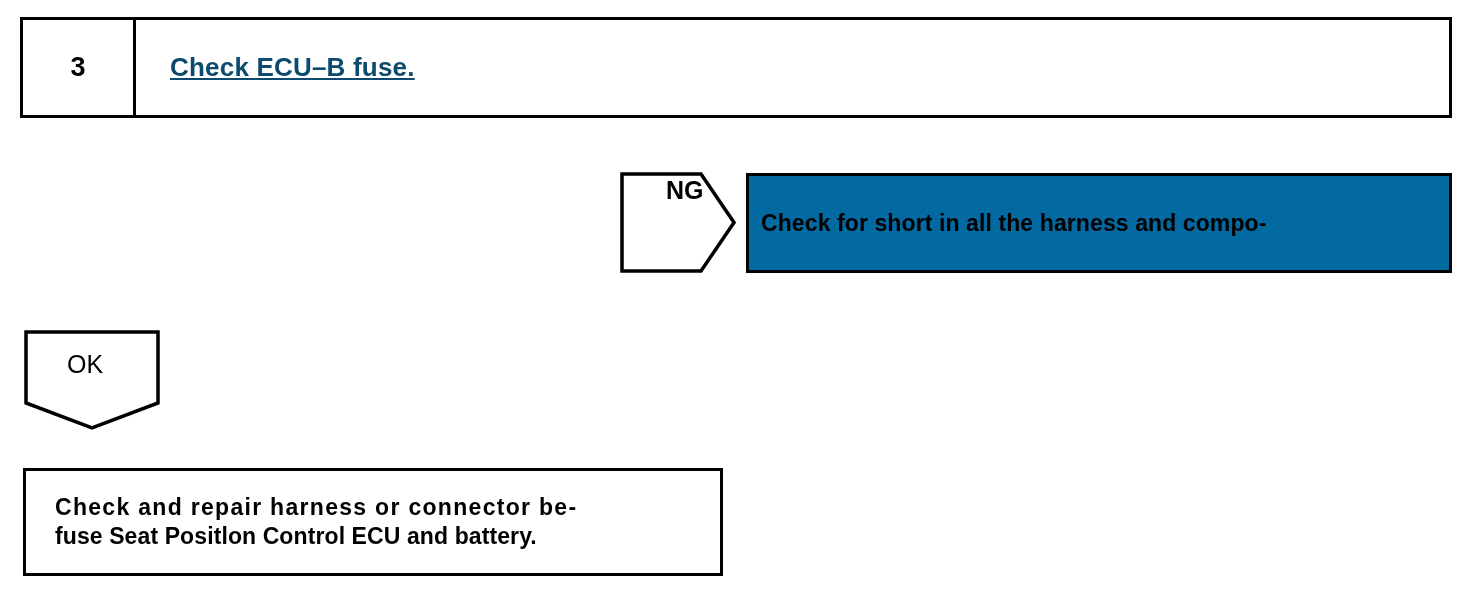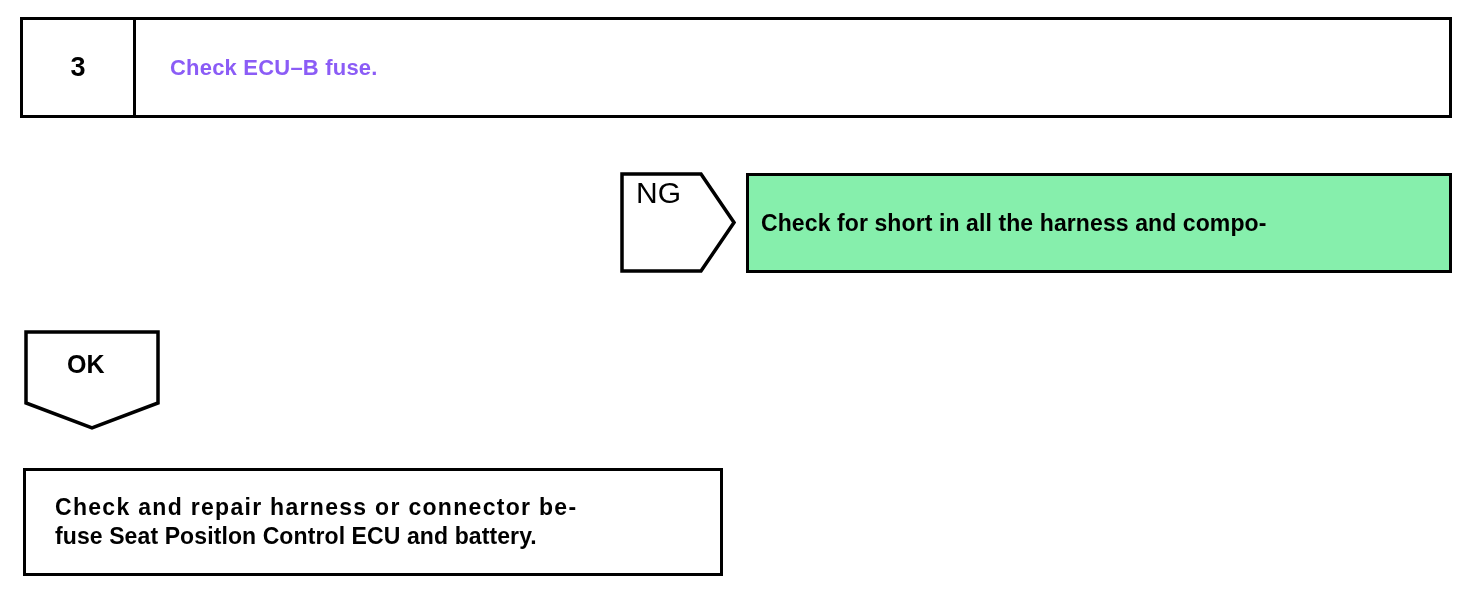--- a/index.html
+++ b/index.html
@@ -54,53 +54,54 @@
     left: 116px;
     top: 0;
     right: 0;
     height: 100%;
     display: flex;
     align-items: center;
     padding-left: 31px;
     box-sizing: border-box;
   }
   .step-text {
-    font-size: 22px;
+    font-size: 26px;
     font-weight: bold;
-    color: #8b5cf6;
+    color: #0c4a6e;
     letter-spacing: 0.2px;
+    text-decoration: underline;
   }
 
   
   .ng-arrow {
     position: absolute;
     left: 620px;
     top: 172px;
     width: 116px;
     height: 101px;
   }
   .ng-arrow svg { display: block; }
   .ng-label {
     position: absolute;
-    left: 636px;
+    left: 666px;
     top: 176px;
-    font-size: 30px;
-    font-weight: normal;
+    font-size: 25px;
+    font-weight: bold;
     color: #000000;
   }
 
   .ng-result-box {
     position: absolute;
     left: 746px;
     top: 173px;
     width: 706px;
     height: 100px;
     border: 3px solid #000000;
     box-sizing: border-box;
-    background: #86efac;
+    background: #0369a1;
     display: flex;
     flex-direction: column;
     justify-content: center;
     padding-left: 12px;
     padding-right: 6px;
   }
   .ng-result-line {
     font-size: 23px;
     font-weight: bold;
     color: #000000;
@@ -116,21 +117,21 @@
     top: 330px;
     width: 136px;
     height: 100px;
   }
   .ok-arrow svg { display: block; }
   .ok-label {
     position: absolute;
     left: 67px;
     top: 350px;
     font-size: 25px;
-    font-weight: bold;
+    font-weight: normal;
     color: #000000;
   }
 
   
   .final-box {
     position: absolute;
     left: 23px;
     top: 468px;
     width: 700px;
     height: 108px;

